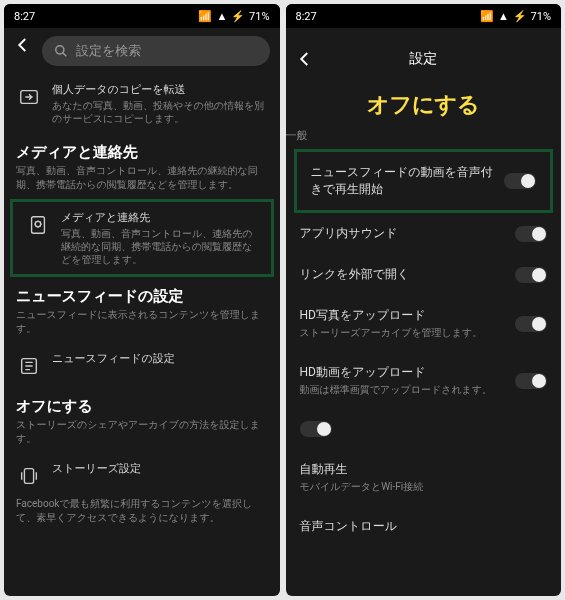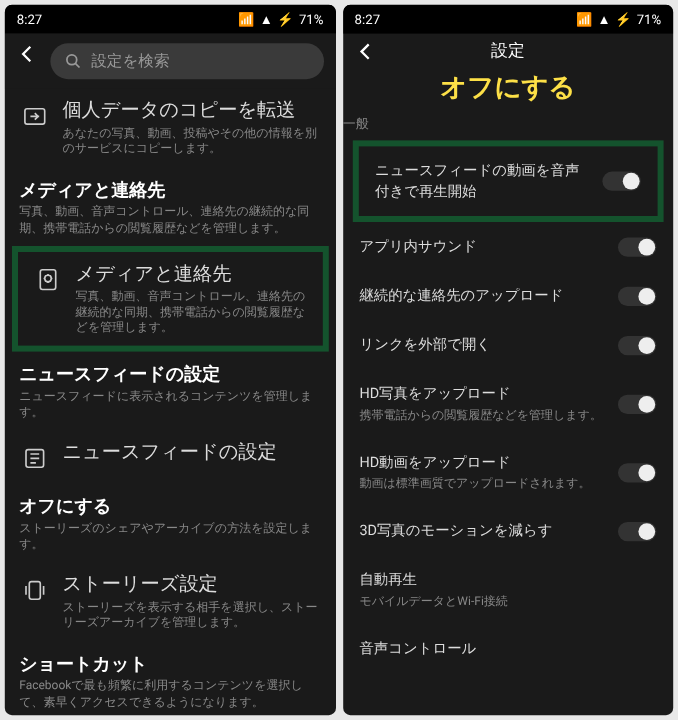--- a/index.html
+++ b/index.html
@@ -79,24 +79,24 @@
       width: 26px;
       height: 26px;
       flex-shrink: 0;
       display: flex;
       align-items: center;
       justify-content: center;
       color: #ccc;
       margin-top: 2px;
     }
     .row-text { flex: 1; }
-    .row-title { font-size: 16px; color: #ddd; margin-bottom: 2px; }
+    .row-title { font-size: 11px; color: #ddd; margin-bottom: 2px; }
     .row-sub { font-size: 10px; color: #888; line-height: 1.3; }
     .highlight-box {
-      border: 5px solid #14532d;
+      border: 3px solid #14532d;
       border-radius: 0;
       margin: 0 6px;
     }
     .overlay-label {
       text-align: center;
       font-size: 22px;
       font-weight: 800;
       color: #fde047;
       margin-bottom: 4px;
     }
@@ -209,41 +209,39 @@
     <div class="section-desc">ストーリーズのシェアやアーカイブの方法を設定します。</div>
     <div class="row">
       <div class="row-icon">
         <svg viewBox="0 0 24 24" width="22" height="22" fill="none" stroke="#ccc" stroke-width="1.5">
             <rect x="7" y="4" width="10" height="16" rx="2"></rect>
             <path d="M4 8v8M20 8v8"></path>
           </svg>
       </div>
       <div class="row-text">
         <div class="row-title">ストーリーズ設定</div>
-        <div class="row-sub">ストーリーズを表示する相手を選択し、ストーリーズアーカイブを管理します。</div>
-      </div>
-    </div>
-
-    <div class="section-title">ショートカット</div>
+      </div>
+    </div>
+
     <div class="section-desc">Facebookで最も頻繁に利用するコンテンツを選択して、素早くアクセスできるようになります。</div>
 
   </div>
 </div>
 
 <div class="phone">
   <div class="statusbar">
     <span>8:27</span>
     <div class="statusbar-right">
       <span>📶</span>
       <span>▲</span>
       <span>⚡</span>
       <span>71%</span>
     </div>
   </div>
-  <div style="display:flex;align-items:center;padding:6px 10px;">
+  <div style="display:flex;align-items:center;padding:22px 10px;">
     <svg class="back-arrow" viewBox="0 0 24 24" fill="none" stroke="#fff" stroke-width="2.5">
         <path d="M15 4l-8 8 8 8"></path>
       </svg>
     <div style="flex:1;text-align:center;font-size:14px;color:#fff;">設定</div>
     <div style="width:18px"></div>
   </div>
   <div class="overlay-label">オフにする</div>
   <div class="cat-label">一般</div>
 
   <div class="highlight-box" style="margin:0 8px;">
@@ -255,54 +253,45 @@
     </div>
   </div>
 
   <div class="setting-row">
     <div class="setting-row-main">
         <div class="setting-title">アプリ内サウンド</div>
       </div>
     <div class="toggle"></div>
   </div>
 
-  <div class="setting-row">
-    <div class="setting-row-main">
-        <div class="setting-title">継続的な連絡先のアップロード</div>
-      </div>
-    <div class="toggle"></div>
-  </div>
 
   <div class="setting-row">
     <div class="setting-row-main">
         <div class="setting-title">リンクを外部で開く</div>
       </div>
     <div class="toggle"></div>
   </div>
 
   <div class="setting-row">
     <div class="setting-row-main">
       <div class="setting-title">HD写真をアップロード</div>
-      <div class="setting-sub">携帯電話からの閲覧履歴などを管理します。</div>
+      <div class="setting-sub">ストーリーズアーカイブを管理します。</div>
     </div>
     <div class="toggle"></div>
   </div>
 
   <div class="setting-row">
     <div class="setting-row-main">
       <div class="setting-title">HD動画をアップロード</div>
       <div class="setting-sub">動画は標準画質でアップロードされます。</div>
     </div>
     <div class="toggle"></div>
   </div>
 
   <div class="setting-row">
-    <div class="setting-row-main">
-        <div class="setting-title">3D写真のモーションを減らす</div>
-      </div>
     <div class="toggle"></div>
   </div>
 
   <div class="setting-row">
     <div class="setting-row-main">
       <div class="setting-title">自動再生</div>
       <div class="setting-sub">モバイルデータとWi-Fi接続</div>
     </div>
   </div>
 

